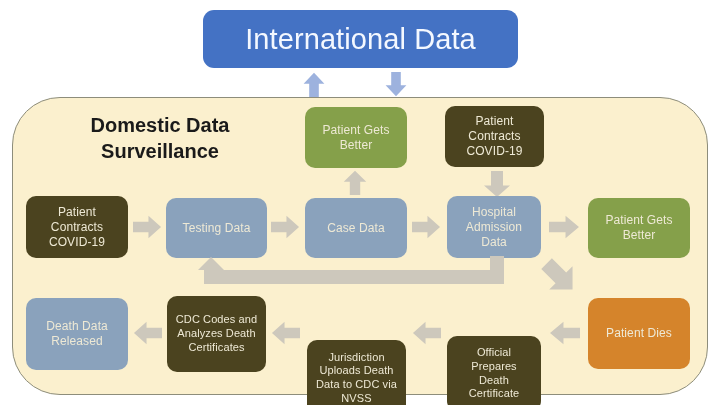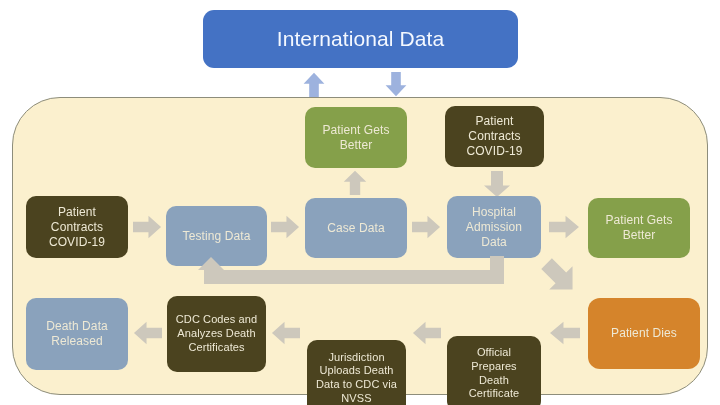--- a/index.html
+++ b/index.html
@@ -4,21 +4,21 @@
 <style>
   html,body{margin:0;padding:0;background:#ffffff;}
   body{font-family:"Liberation Sans","DejaVu Sans",sans-serif;}
   #canvas{position:relative;width:720px;height:405px;background:#ffffff;overflow:hidden;}
 
   .node{position:absolute;display:flex;align-items:center;justify-content:center;
         text-align:center;box-sizing:border-box;border-radius:10px;
         line-height:1.25;letter-spacing:.1px;}
   .node .lbl{width:100%;}
 
-  #intl-box{border-radius:11px;font-size:21px;}
+  #intl-box{border-radius:11px;font-size:29px;}
   #domestic-container{position:absolute;box-sizing:border-box;border-radius:48px;}
   #domestic-title{position:absolute;text-align:center;font-weight:bold;
         color:#1a1a1a;font-size:20px;line-height:1.32;}
 
   .arrow{position:absolute;}
   .arrow svg{display:block;}
 
   .small-text{font-size:12px;}
   .tiny-text{font-size:11px;}
 </style>
@@ -36,20 +36,21 @@
         <polygon points="9,30 9,14 2,14 15,1 28,14 21,14 21,30" fill="currentColor"></polygon>
       </svg>
     </div>
   <div class="arrow" style="left: 384px; top: 72px; width: 24px; height: 25px; color: rgb(157, 178, 222);">
       <svg width="100%" height="100%" viewBox="0 0 30 30" preserveAspectRatio="none">
         <polygon points="21,0 21,16 28,16 15,29 2,16 9,16 9,0" fill="currentColor"></polygon>
       </svg>
     </div>
 
   <div id="domestic-container" style="left: 12px; top: 97px; width: 696px; height: 298px; border: 1.5px solid rgb(141, 141, 123); background: rgb(251, 240, 206);"></div>
+  <div id="domestic-title" style="left:40px;top:112px;width:240px;">Domestic Data Surveillance</div>
 
   <div class="node small-text" style="left: 305px; top: 107px; width: 102px; height: 61px; padding: 4px 14px; background: rgb(133, 160, 74); color: rgb(238, 233, 213);">
     <span class="lbl">Patient Gets Better</span>
   </div>
   <div class="node small-text" style="left: 445px; top: 106px; width: 99px; height: 61px; padding: 4px 14px; background: rgb(75, 67, 31); color: rgb(238, 233, 213);">
     <span class="lbl">Patient Contracts COVID-19</span>
   </div>
 
   <div class="arrow" style="left: 342px; top: 170px; width: 26px; height: 25px; color: rgb(205, 200, 188);">
       <svg width="100%" height="100%" viewBox="0 0 30 30" preserveAspectRatio="none">
@@ -64,21 +65,21 @@
 
   <div class="node small-text" style="left: 26px; top: 196px; width: 102px; height: 62px; padding: 4px 15px; background: rgb(75, 67, 31); color: rgb(238, 233, 213);">
     <span class="lbl">Patient Contracts COVID-19</span>
   </div>
   <div class="arrow" style="left: 133px; top: 214px; width: 29px; height: 26px; color: rgb(205, 200, 188);">
       <svg width="100%" height="100%" viewBox="0 0 30 30" preserveAspectRatio="none">
         <polygon points="0,9 16,9 16,2 29,15 16,28 16,21 0,21" fill="currentColor"></polygon>
       </svg>
     </div>
 
-  <div class="node small-text" style="left: 166px; top: 198px; width: 101px; height: 60px; padding: 4px 10px; background: rgb(138, 162, 188); color: rgb(238, 233, 213); margin-top: 8px;">
+  <div class="node small-text" style="left: 166px; top: 198px; width: 101px; height: 60px; padding: 4px 10px; background: rgb(138, 162, 188); color: rgb(238, 233, 213);">
     <span class="lbl">Testing Data</span>
   </div>
   <div class="arrow" style="left: 271px; top: 214px; width: 29px; height: 26px; color: rgb(205, 200, 188);">
       <svg width="100%" height="100%" viewBox="0 0 30 30" preserveAspectRatio="none">
         <polygon points="0,9 16,9 16,2 29,15 16,28 16,21 0,21" fill="currentColor"></polygon>
       </svg>
     </div>
 
   <div class="node small-text" style="left: 305px; top: 198px; width: 102px; height: 60px; padding: 4px 10px; background: rgb(138, 162, 188); color: rgb(238, 233, 213);">
     <span class="lbl">Case Data</span>
@@ -145,17 +146,17 @@
 
   <div class="node tiny-text" style="left: 447px; top: 296px; width: 94px; height: 75px; padding: 4px 8px; background: rgb(75, 67, 31); color: rgb(238, 233, 213); margin-top: 40px;">
     <span class="lbl">Official Prepares Death Certificate</span>
   </div>
   <div class="arrow" style="left: 549px; top: 320px; width: 31px; height: 26px; color: rgb(205, 200, 188);">
       <svg width="100%" height="100%" viewBox="0 0 30 30" preserveAspectRatio="none">
         <polygon points="30,21 14,21 14,28 1,15 14,2 14,9 30,9" fill="currentColor"></polygon>
       </svg>
     </div>
 
-  <div class="node small-text" style="left: 588px; top: 298px; width: 112px; height: 71px; padding: 4px 14px; background: rgb(213, 132, 43); color: rgb(238, 233, 213); border-radius: 12px;">
+  <div class="node small-text" style="left: 588px; top: 298px; width: 102px; height: 71px; padding: 4px 14px; background: rgb(213, 132, 43); color: rgb(238, 233, 213);">
     <span class="lbl">Patient Dies</span>
   </div>
 
 </div>
 
 </body></html>

